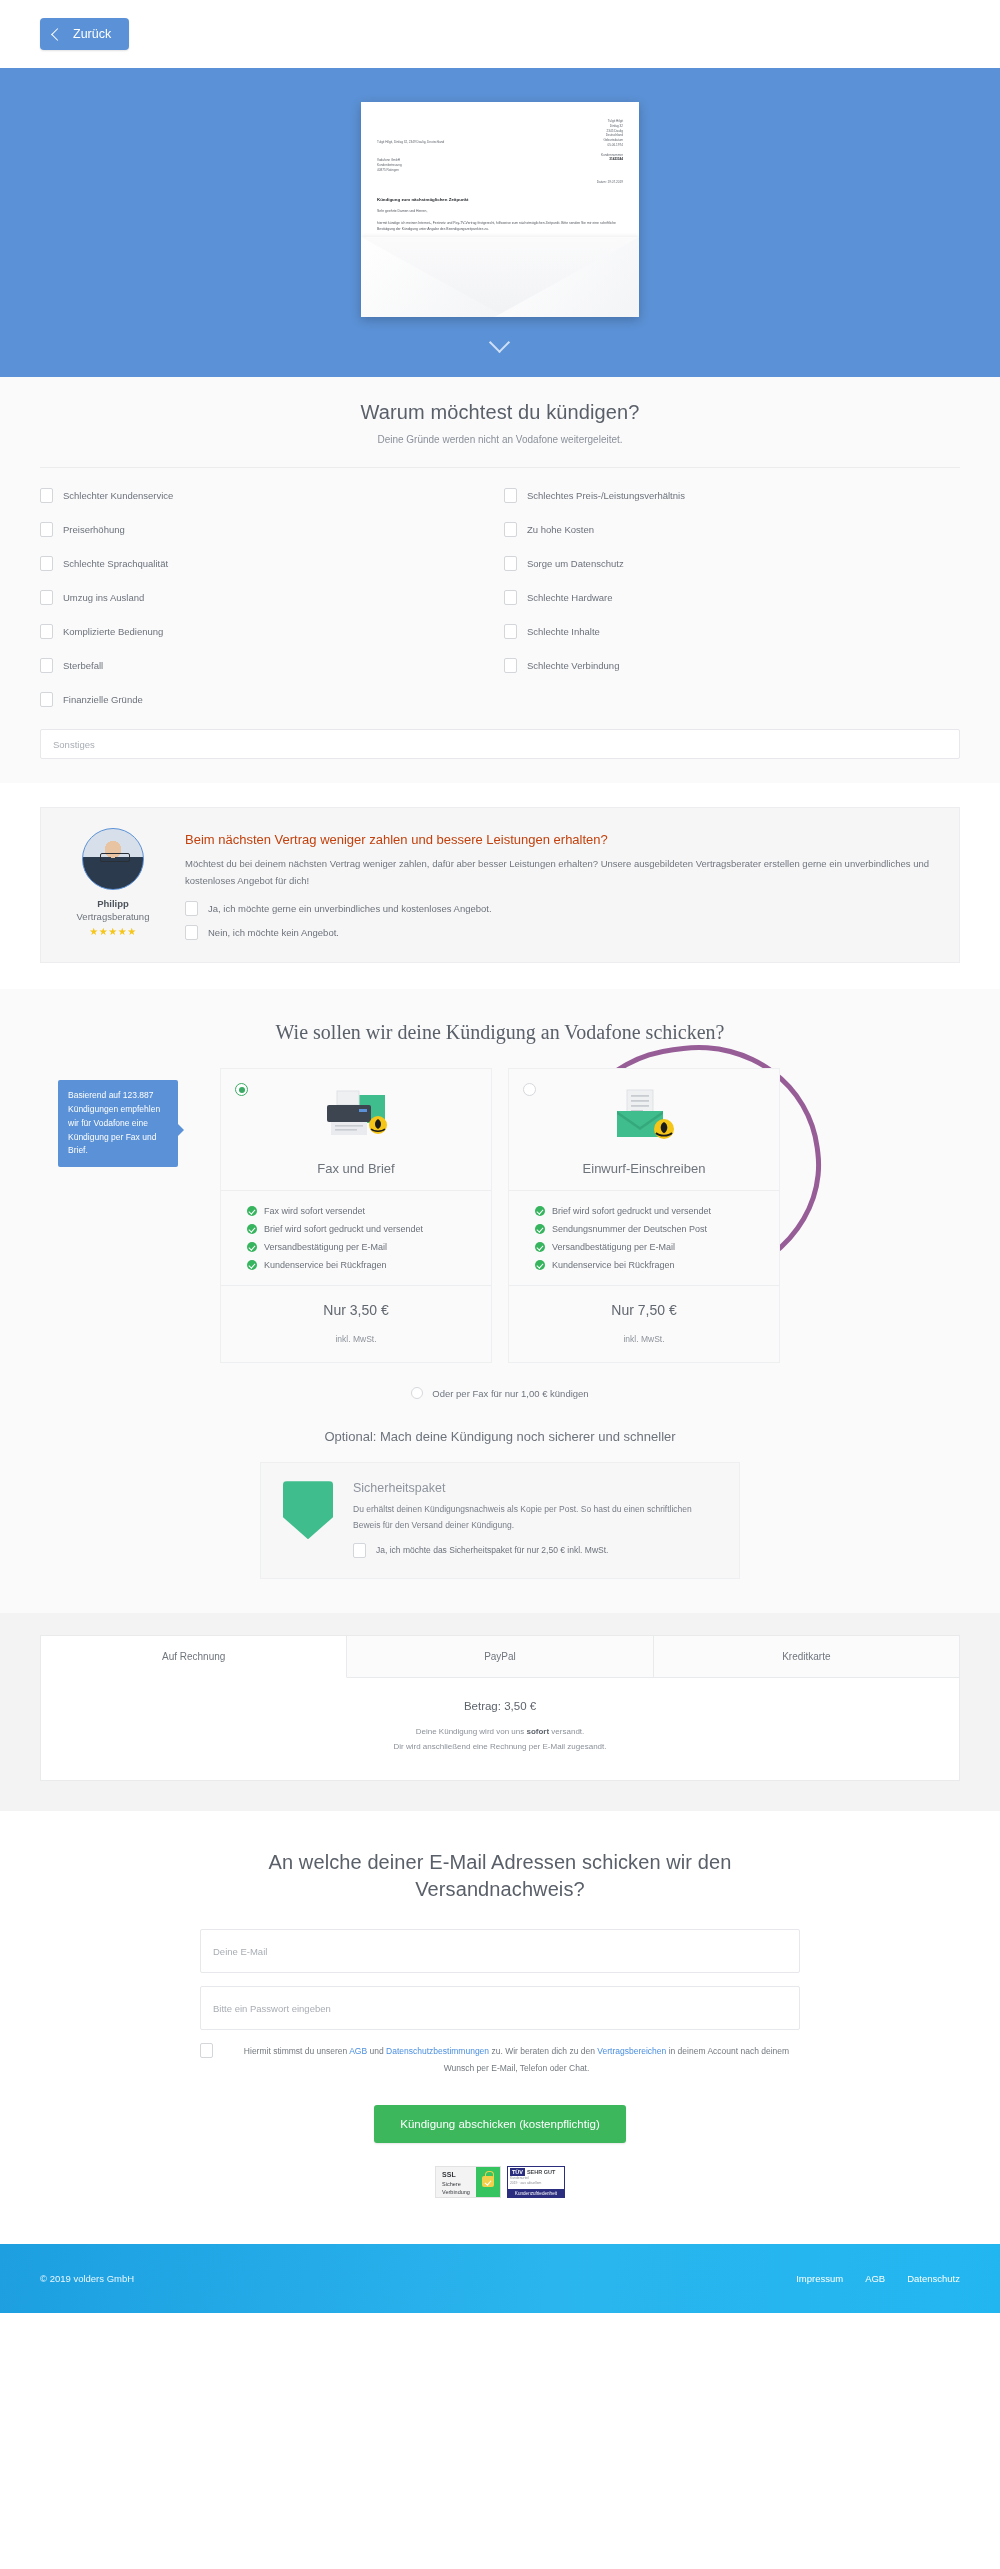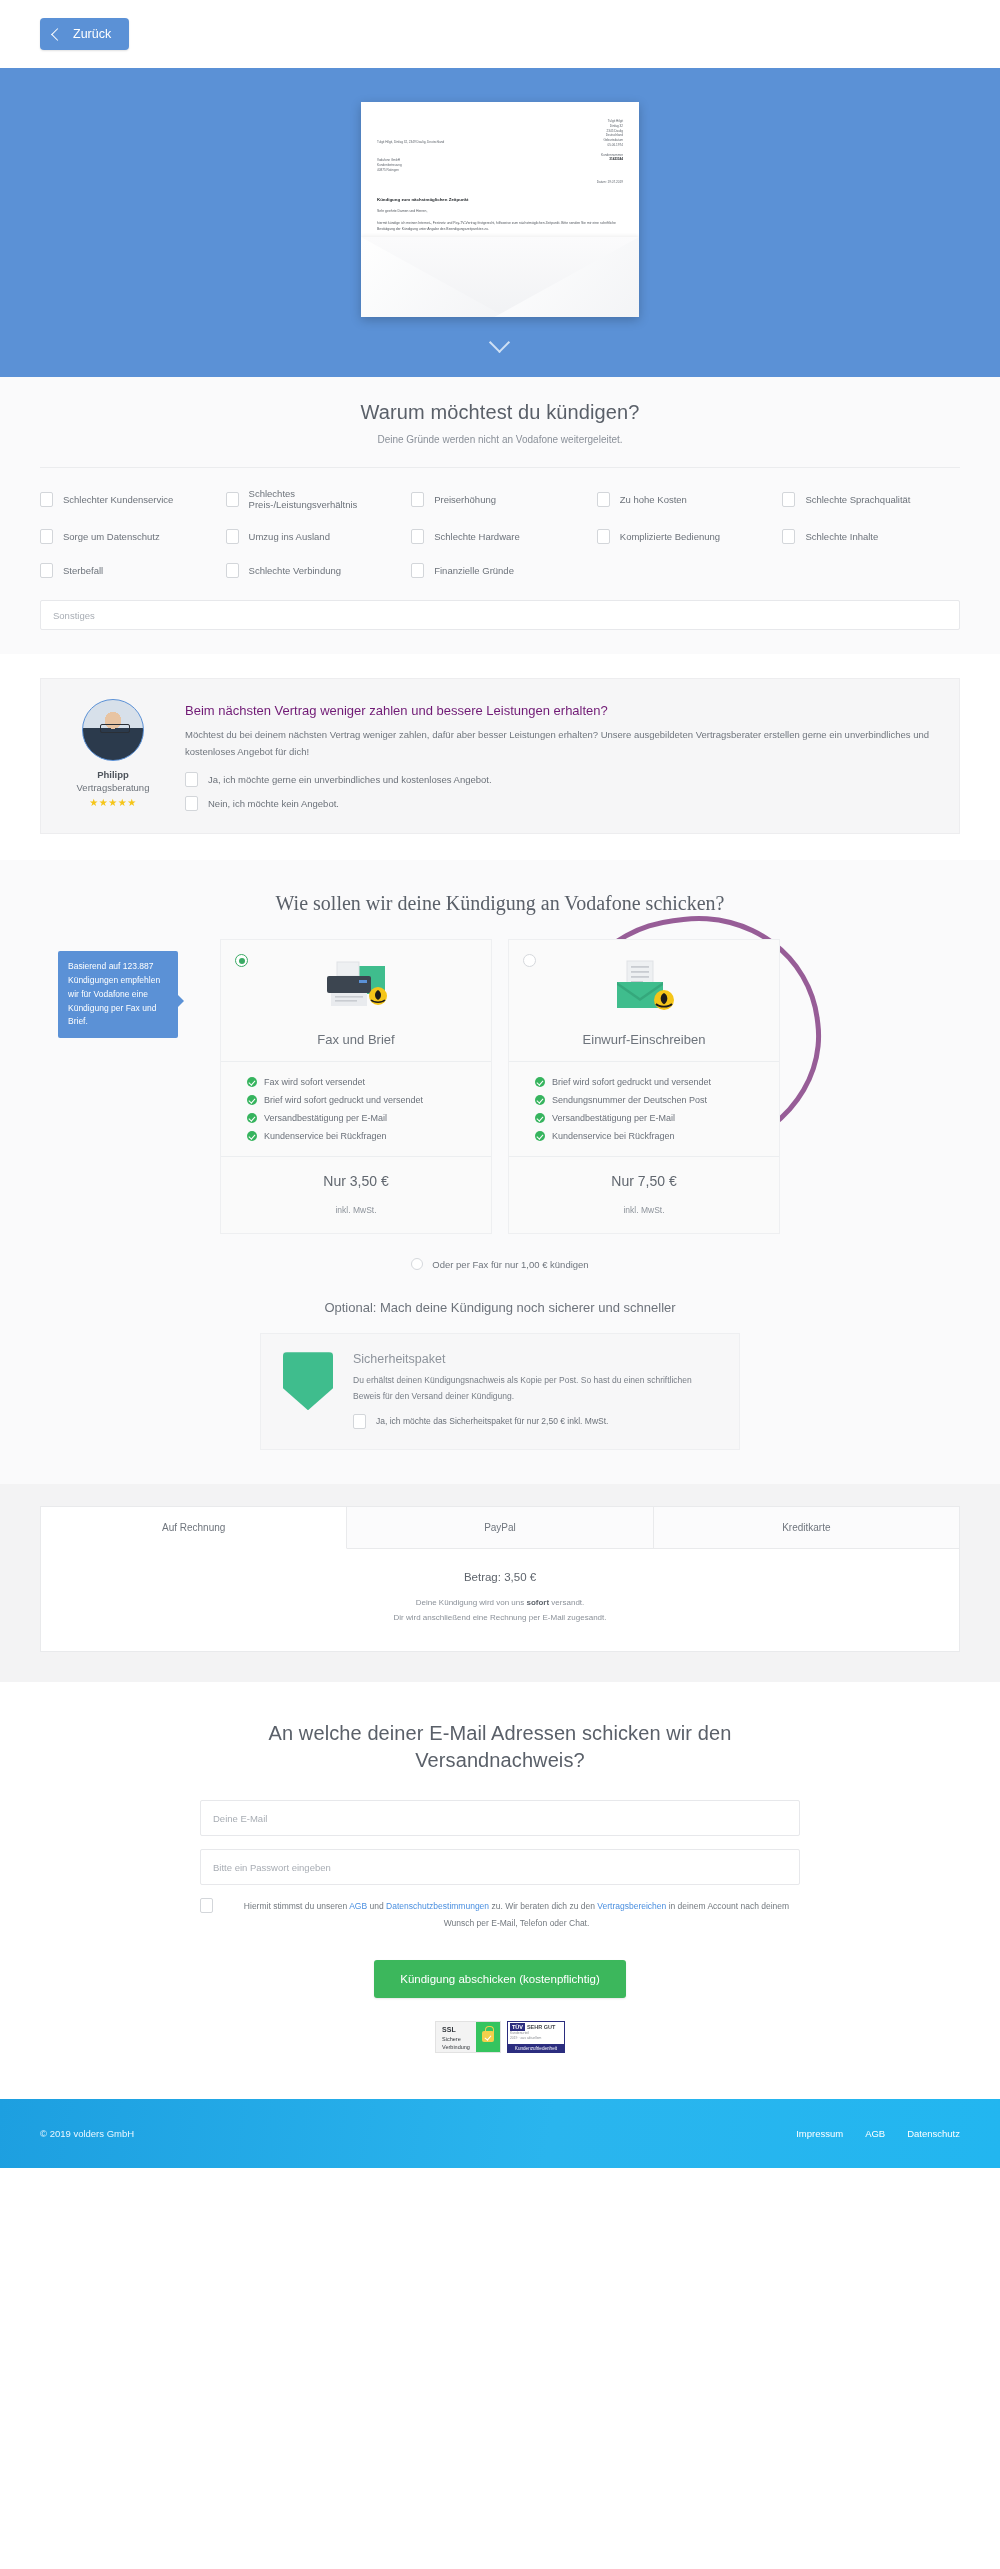--- a/index.html
+++ b/index.html
@@ -55,21 +55,21 @@
   .sect-grey{background:#fafafb;}
   .sect-white{background:#ffffff;}
   .inner{width:920px;margin:0 auto;}
   h2.q{
     font-size:20px;font-weight:normal;color:#5a6069;text-align:center;letter-spacing:.1px;
   }
   .sub{font-size:10px;color:#8a9099;text-align:center;margin-top:10px;}
 
   
   .reasons{margin-top:22px;border-top:1px solid #ebecee;padding-top:20px;
-    display:grid;grid-template-columns:repeat(5,1fr);row-gap:19px;column-gap:8px;}
+    display:grid;grid-template-columns:repeat(2,1fr);row-gap:19px;column-gap:8px;}
   .cb-row{display:flex;align-items:center;gap:10px;cursor:pointer;}
   .cb{width:13px;height:15px;border:1px solid #d3d6da;background:#fff;border-radius:2px;flex:0 0 auto;}
   .cb-lbl{font-size:9.5px;color:#6c727a;}
   .sonstiges{
     margin-top:22px;width:920px;height:30px;border:1px solid #e7e8eb;background:#fff;border-radius:2px;
     display:flex;align-items:center;padding:0 12px;font-size:9.5px;color:#a8adb4;
   }
 
   
   .advisor{
@@ -81,21 +81,21 @@
     width:62px;height:62px;border-radius:50%;margin:0 auto;border:1.6px solid #5b91d6;
     background:radial-gradient(circle at 50% 34%,#e8c4a2 0 17%,transparent 17%),
                linear-gradient(#d7e0ea 0 46%,#2b3a4c 46% 100%);
     position:relative;overflow:hidden;
   }
   .avatar:after{content:"";position:absolute;left:17px;top:24px;width:28px;height:7px;border:1.3px solid #2a2f36;border-radius:2px;}
   .adv-name{font-size:9.5px;font-weight:bold;color:#4e545c;margin-top:8px;}
   .adv-role{font-size:9.5px;color:#6c727a;margin-top:2px;}
   .stars{color:#f5c518;font-size:10px;letter-spacing:.5px;margin-top:4px;}
   .adv-right{flex:1;padding-top:4px;}
-  .adv-h{font-size:13px;color:#701a75;font-weight:normal;}
+  .adv-h{font-size:13px;color:#c2410c;font-weight:normal;}
   .adv-p{font-size:9.5px;line-height:1.75;color:#70767e;margin-top:9px;}
   .adv-opts{margin-top:12px;display:flex;flex-direction:column;gap:9px;}
 
   
   .ship-head{font-size:20px;font-weight:normal;color:#5a6069;text-align:center;line-height:1.35;font-family:Liberation Serif, serif;}
   .ship-zone{position:relative;margin-top:22px;}
   .cards{display:flex;justify-content:center;gap:16px;}
   .card{
     width:272px;background:#fafafa;border:1px solid #eeeff1;position:relative;padding:16px 0 0;
   }
@@ -146,21 +146,21 @@
     border-bottom:1px solid #e9eaec;border-right:1px solid #e9eaec;background:#fbfbfc;}
   .pay-tab.active{background:#fff;border-bottom-color:transparent;}
   .pay-tab:last-child{border-right:none;}
   .pay-body{padding:22px 0 26px;text-align:center;}
   .pay-amt{font-size:11.5px;color:#5e646c;}
   .pay-note{font-size:8px;line-height:1.85;color:#8b9199;margin-top:13px;}
   .pay-note b{color:#5e646c;}
 
   
   .field{
-    width:600px;margin:0 auto 13px;height:36px;border:1px solid #e7e8eb;background:#fff;border-radius:2px;
+    width:600px;margin:0 auto 13px;height:44px;border:1px solid #e7e8eb;background:#fff;border-radius:2px;
     display:flex;align-items:center;padding:0 12px;font-size:9.5px;color:#a8adb4;
   }
   .terms{width:600px;margin:6px auto 11px;display:flex;gap:20px;text-align:center;}
   .terms-txt{font-size:8.5px;line-height:1.95;color:#73797f;}
   .terms-txt a{color:#4a8fe0;text-decoration:none;}
   .submit-wrap{text-align:center;margin-top:28px;}
   .submit{
     background:#3cb75c;color:#fff;border:none;border-radius:3px;
     padding:13px 26px;font-size:11.5px;cursor:pointer;box-shadow:0 1px 2px rgba(0,0,0,.1);
   }

